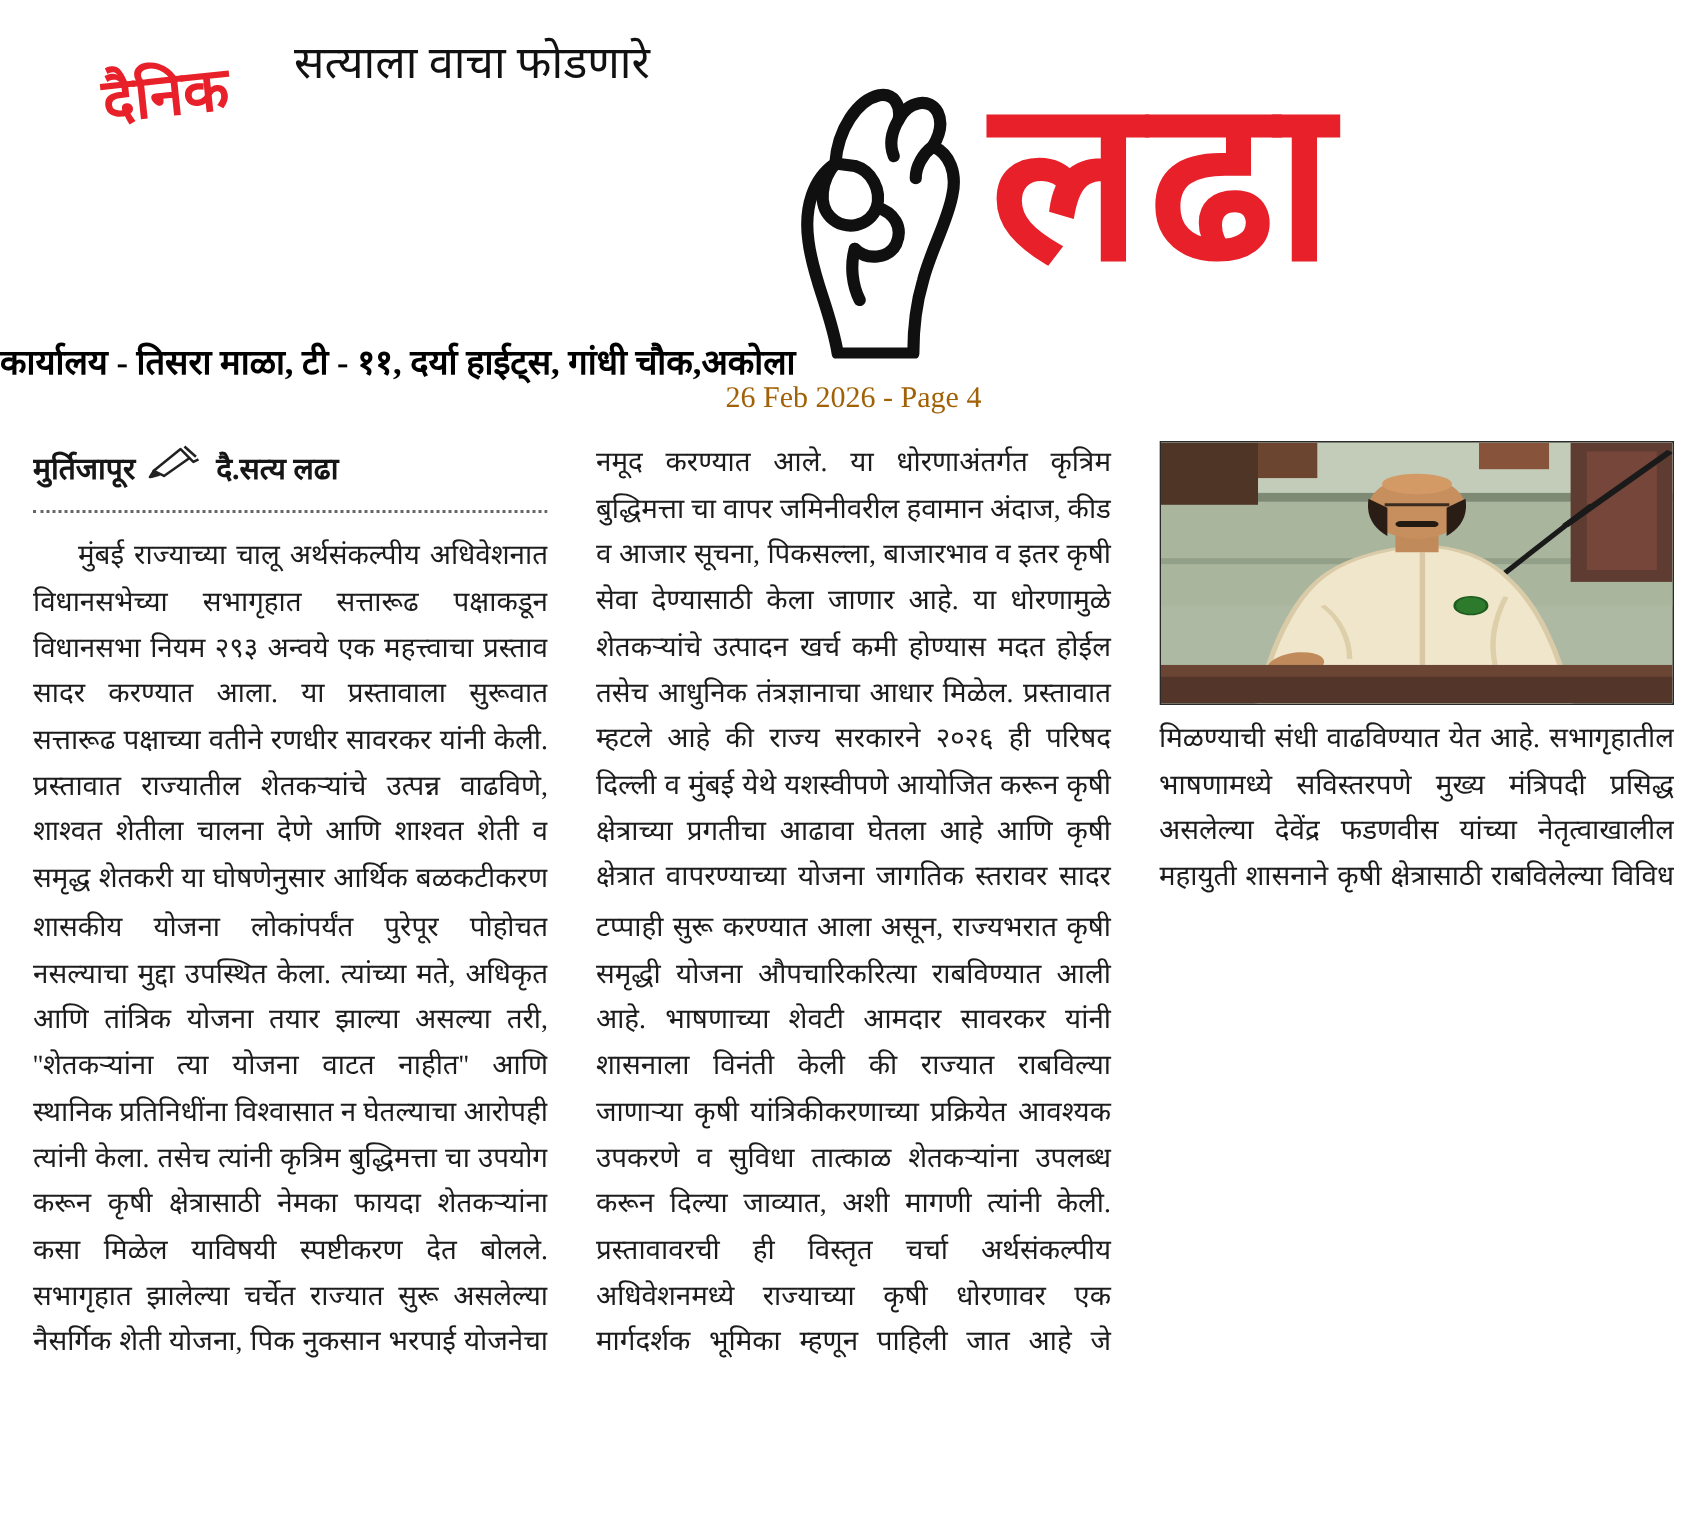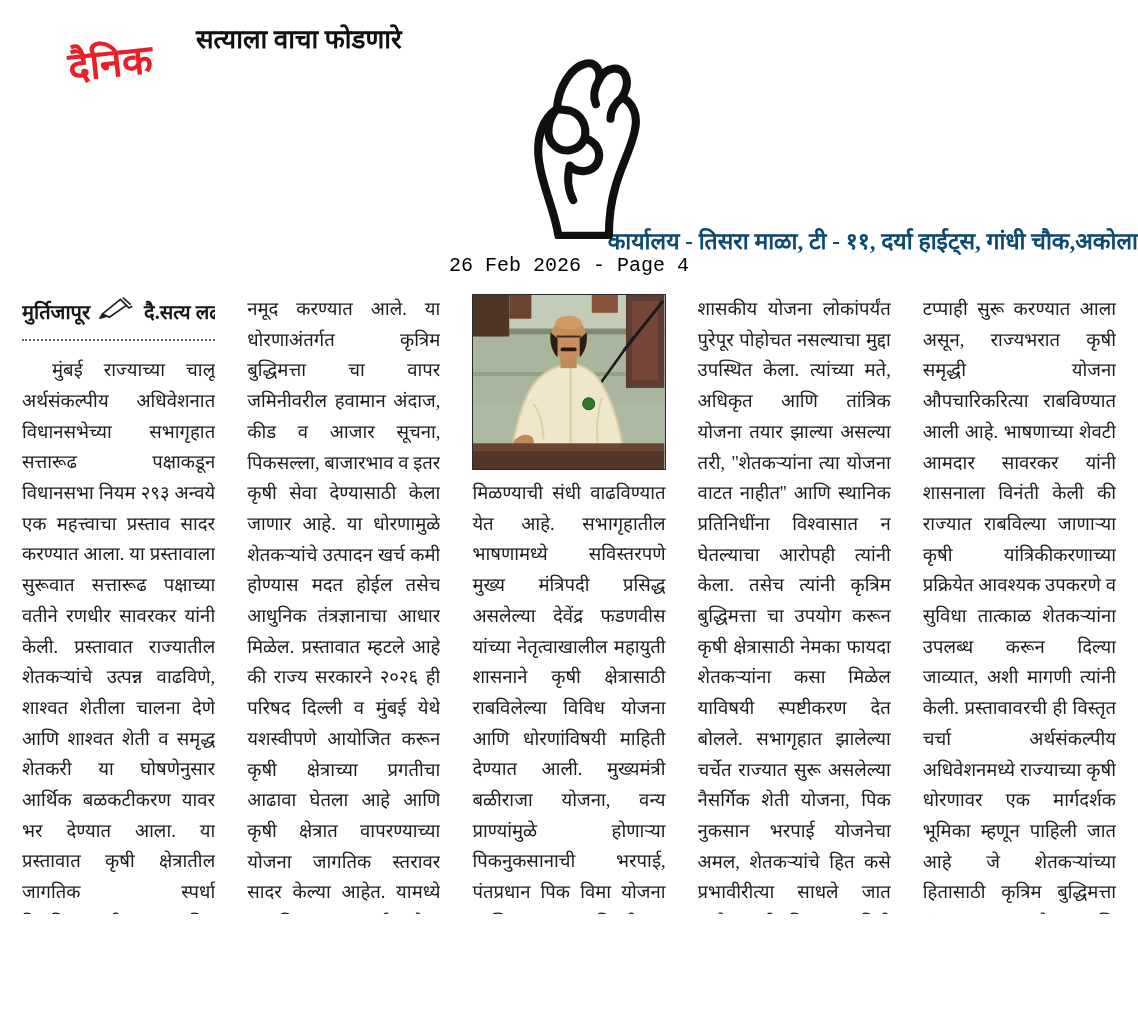--- a/index.html
+++ b/index.html
@@ -2,42 +2,42 @@
 <html><head>
 <meta charset="utf-8">
 <style>
   * { margin:0; padding:0; box-sizing:border-box; }
   html,body { width:1138px; height:1018px; background:#ffffff; overflow:hidden;
               font-family:"Liberation Serif","DejaVu Serif",serif; }
   .page { position:relative; width:1138px; height:1018px; background:#fff; }
 
   
   .masthead { position:relative; height:286px; }
-  .tagline { position:absolute; font-weight:bold; color:#111; font-size:26px; white-space:nowrap; }
+  .tagline { position:absolute; font-weight:normal; color:#111; font-size:30px; white-space:nowrap; }
   .tagline.left  { left:196px; top:20px; }
   .tagline.right { left:662px; top:16px; }
   .daily { position:absolute; left:68px; top:34px; color:#e8202a; font-weight:bold;
            font-size:40px; transform:rotate(-6deg); }
   .big-title { position:absolute; top:40px; color:#e8202a; font-weight:900;
                font-size:150px; line-height:1.1; letter-spacing:4px; white-space:nowrap; }
   .big-title.left  { left:128px; }
   .big-title.right { left:660px; }
   .fist-wrap { position:absolute; left:502px; top:44px; width:165px; height:195px; z-index:3; }
-  .address { position:absolute; top:224px; width:100%; text-align:right;
-             font-weight:bold; font-size:23px; color:#0c4a6e; }
+  .address { position:absolute; top:224px; width:100%; text-align:left;
+             font-weight:bold; font-size:23px; color:#000000; }
   .dateline { position:absolute; top:254px; width:100%; text-align:center;
-              font-family:Liberation Mono, monospace;
-              font-size:20px; color:#000000; }
+              font-family:Liberation Serif, serif;
+              font-size:20px; color:#a16207; }
 
   
   .headline { text-align:center; padding:4px 8px 10px; color:#0d0d0d; overflow:hidden; }
   .headline div { font-weight:bold; font-size:32px; line-height:1.35; white-space:nowrap; }
 
   
-  .article-body { display:grid; grid-template-columns:repeat(5,1fr); column-gap:32px;
+  .article-body { display:grid; grid-template-columns:repeat(3,1fr); column-gap:32px;
                   padding:8px 22px 0; height:628px; overflow:hidden; }
   .col { text-align:justify; font-size:18.5px; line-height:1.66; color:#1c1c1c; overflow:hidden; }
   .col p { text-align:justify; }
   .col.first p { text-indent:30px; }
 
   .byline { display:flex; align-items:center; gap:8px; font-size:20px; font-weight:600;
             color:#161616; padding:2px 0 10px; border-bottom:2px dotted #666;
             margin-bottom:14px; white-space:nowrap; }
   .byline svg { flex:0 0 auto; }
 
@@ -47,20 +47,21 @@
 </style>
 </head>
 <body>
 
 <div class="page">
 
   <header class="masthead">
     <span class="tagline left">सत्याला वाचा फोडणारे</span>
     <span class="daily">दैनिक</span>
 
+    <span class="big-title right">लढा</span>
 
     <span class="fist-wrap">
       <svg viewBox="0 0 100 120" width="165" height="195" aria-hidden="true">
         <g stroke="#101010" stroke-width="5" fill="#ffffff" stroke-linejoin="round" stroke-linecap="round">
           <path d="M34 118 C 31 100 24 88 22 72 C 20 58 24 46 33 40 C 34 26 42 14 51 12 C 57 11 60 16 59 22 C 63 14 72 13 75 19 C 77 23 76 28 73 33 C 80 36 83 44 81 53 C 79 64 72 76 69 88 C 66 98 65 108 65 118 Z"></path>
           <path d="M33 40 C 27 47 26 57 31 62 C 37 68 47 66 50 58 C 52 51 48 43 41 41 Z"></path>
           <path d="M50 58 C 57 60 61 66 58 73 C 55 79 46 80 41 75" fill="none"></path>
           <path d="M59 22 C 56 27 55 32 57 37" fill="none"></path>
           <path d="M73 33 C 69 36 66 41 66 46" fill="none"></path>
           <path d="M41 75 C 39 82 40 90 43 96" fill="none"></path>

